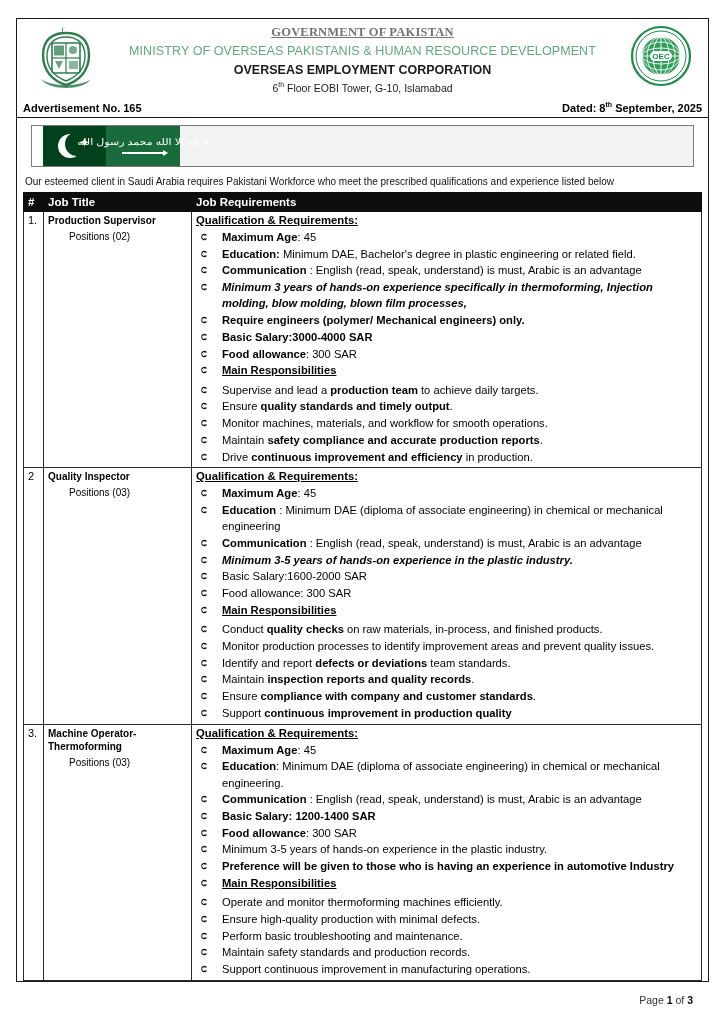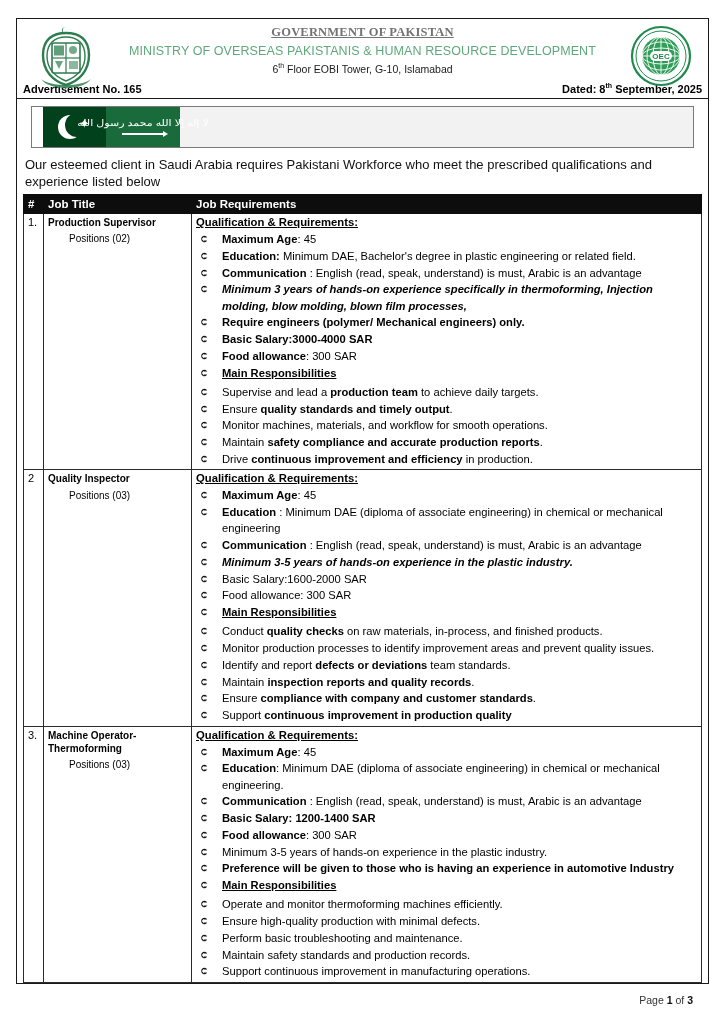--- a/index.html
+++ b/index.html
@@ -173,21 +173,21 @@
     content: "";
     position: absolute;
     right: -4px; top: -2px;
     border-left: 5px solid #ffffff;
     border-top: 3px solid transparent;
     border-bottom: 3px solid transparent;
   }
 
   
   .intro {
-    font-size: 13px;
+    font-size: 10px;
     line-height: 1.33;
     padding: 2px 8px 4px 8px;
     color: #111;
   }
 
   
   table.jobs {
     border-collapse: collapse;
     width: 679px;
     margin: 0 6px 0 6px;
@@ -315,20 +315,21 @@
           <ellipse cx="31" cy="31" rx="14" ry="19"></ellipse>
           <line x1="12" y1="31" x2="50" y2="31"></line>
           <line x1="31" y1="12" x2="31" y2="50"></line>
         </g>
         <rect x="20" y="26" width="22" height="10" rx="5" fill="#ffffff"></rect>
         <text x="31" y="34" font-size="8" font-family="Liberation Sans, sans-serif" font-weight="bold" fill="#1f8a4c" text-anchor="middle">OEC</text>
       </svg>
 
       <div class="gov-line">GOVERNMENT OF PAKISTAN</div>
       <div class="ministry-line">MINISTRY OF OVERSEAS PAKISTANIS &amp; HUMAN RESOURCE DEVELOPMENT</div>
+      <div class="oec-line">OVERSEAS EMPLOYMENT CORPORATION</div>
       <div class="addr-line"><span>6</span><sup>th</sup><span> Floor EOBI Tower, G-10, Islamabad</span></div>
     </div>
 
     <div class="advt-row">
       <div>Advertisement No. 165</div>
       <div><span>Dated: 8</span><sup>th</sup><span> September, 2025</span></div>
     </div>
 
     <div class="banner-wrap">
       <div class="banner">

